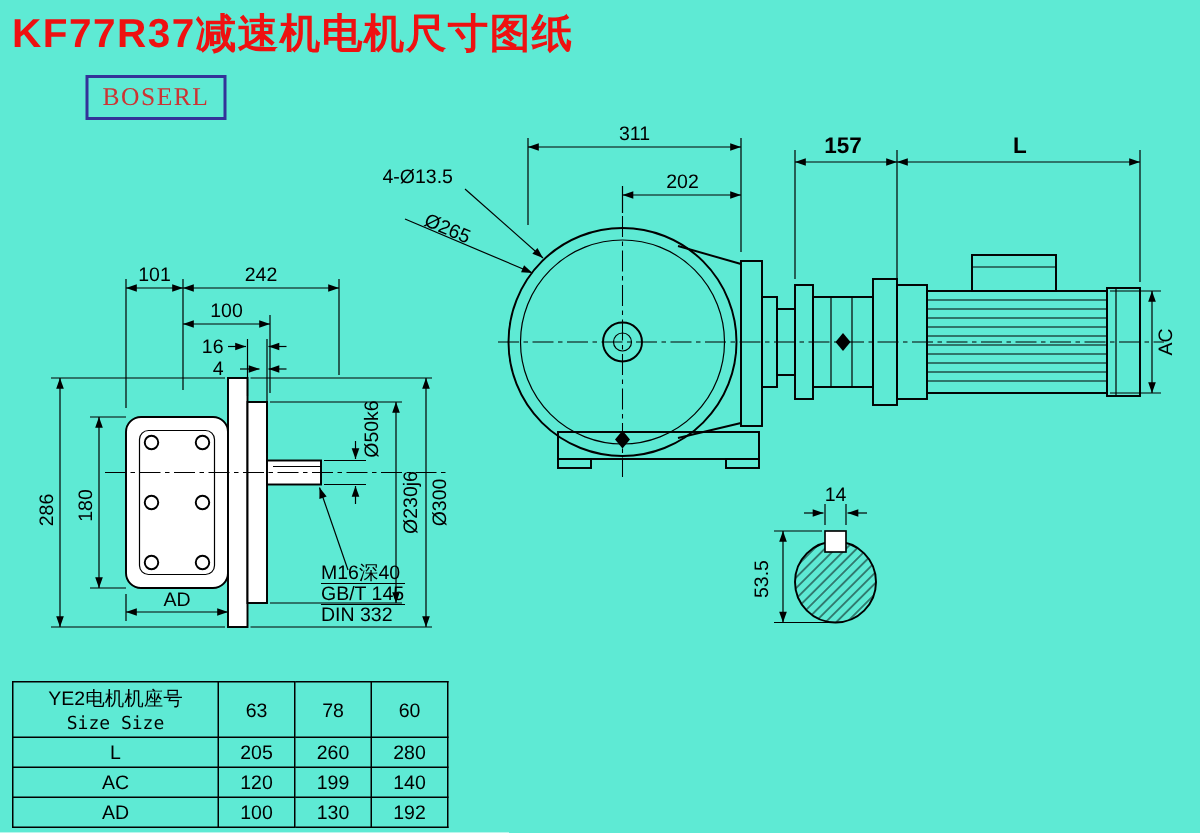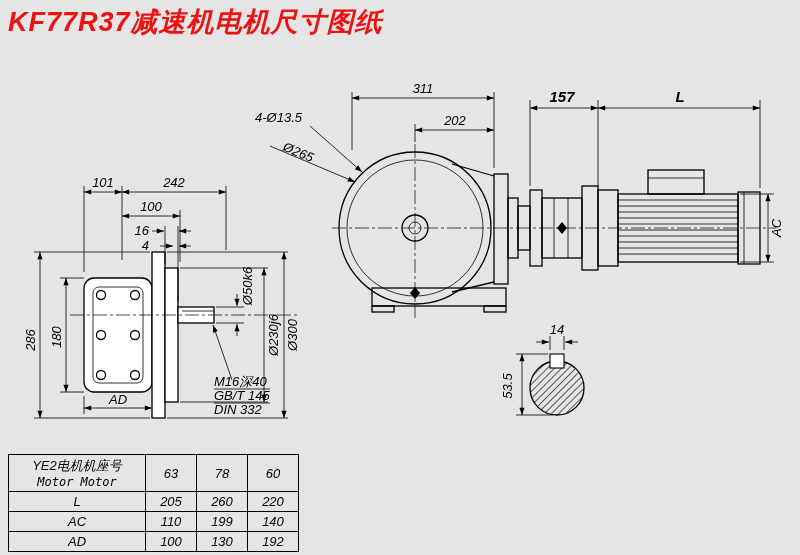--- a/index.html
+++ b/index.html
@@ -1,17 +1,17 @@
 <!DOCTYPE html>
 <html><head>
 <meta charset="utf-8">
 <style>
   html,body{margin:0;padding:0;background:#fff;}
-  .page{position:relative;width:800px;height:555px;background:#e5e5e5;overflow:hidden;
-        font-family:"Liberation Sans",sans-serif;font-style:italic;}
+  .page{position:relative;width:800px;height:555px;background:#5eead4;overflow:hidden;
+        font-family:"Liberation Sans",sans-serif;}
   .title{position:absolute;left:8px;top:4px;font-size:27px;font-weight:bold;color:#ee1111;
          letter-spacing:1px;}
   .logo-box{position:absolute;left:57px;top:50px;width:90px;height:26px;border:2px solid #333399;
             display:flex;align-items:center;justify-content:center;}
   .logo-text{font-family:"Liberation Serif",serif;font-size:17px;color:#cc3333;letter-spacing:1px;}
   svg.drawing{position:absolute;left:0;top:0;}
   svg text{font-family:"Liberation Sans",sans-serif;font-size:13px;fill:#000;}
   svg text.big{font-size:15px;font-weight:bold;}
   .obj{fill:none;stroke:#000;stroke-width:1.3;}
   .objw{fill:#fff;stroke:#000;stroke-width:1.3;}
@@ -26,20 +26,23 @@
   .spec-table th.num,.spec-table td.num{width:42px;}
   .mono{font-family:"DejaVu Sans Mono",monospace;font-size:12px;}
 </style>
 </head>
 <body>
 
 <div class="page">
 
   <div class="title">KF77R37减速机电机尺寸图纸</div>
 
+  <div class="logo-box">
+    <span class="logo-text">BOSERL</span>
+  </div>
 
   <svg class="drawing" width="800" height="555" viewBox="0 0 800 555">
     <defs>
       <marker id="arr" viewBox="0 0 10 10" refX="9.5" refY="5" markerWidth="10" markerHeight="10" orient="auto-start-reverse">
         <path d="M0.5,1.8 L9.5,5 L0.5,8.2 Z" fill="#000"></path>
       </marker>
       <pattern id="hatch" width="5" height="5" patternUnits="userSpaceOnUse" patternTransform="rotate(45)">
         <line x1="2.5" y1="0" x2="2.5" y2="5" stroke="#000" stroke-width="0.6"></line>
       </pattern>
     </defs>
@@ -264,35 +267,35 @@
         <text x="512" y="386" text-anchor="middle" transform="rotate(-90 512 386)">53.5</text>
       </g>
     </g>
   </svg>
 
   <table class="spec-table">
     <tbody>
         <tr>
       <th class="hdr">
         <div>YE2电机机座号</div>
-        <div class="mono">Motor Motor</div>
+        <div class="mono">Size Size</div>
       </th>
       <th class="num">63</th>
       <th class="num">78</th>
       <th class="num">60</th>
     </tr>
     <tr>
       <td>L</td>
       <td class="num">205</td>
       <td class="num">260</td>
-      <td class="num">220</td>
+      <td class="num">280</td>
     </tr>
     <tr>
       <td>AC</td>
-      <td class="num">110</td>
+      <td class="num">120</td>
       <td class="num">199</td>
       <td class="num">140</td>
     </tr>
     <tr>
       <td>AD</td>
       <td class="num">100</td>
       <td class="num">130</td>
       <td class="num">192</td>
     </tr>
   </tbody>

